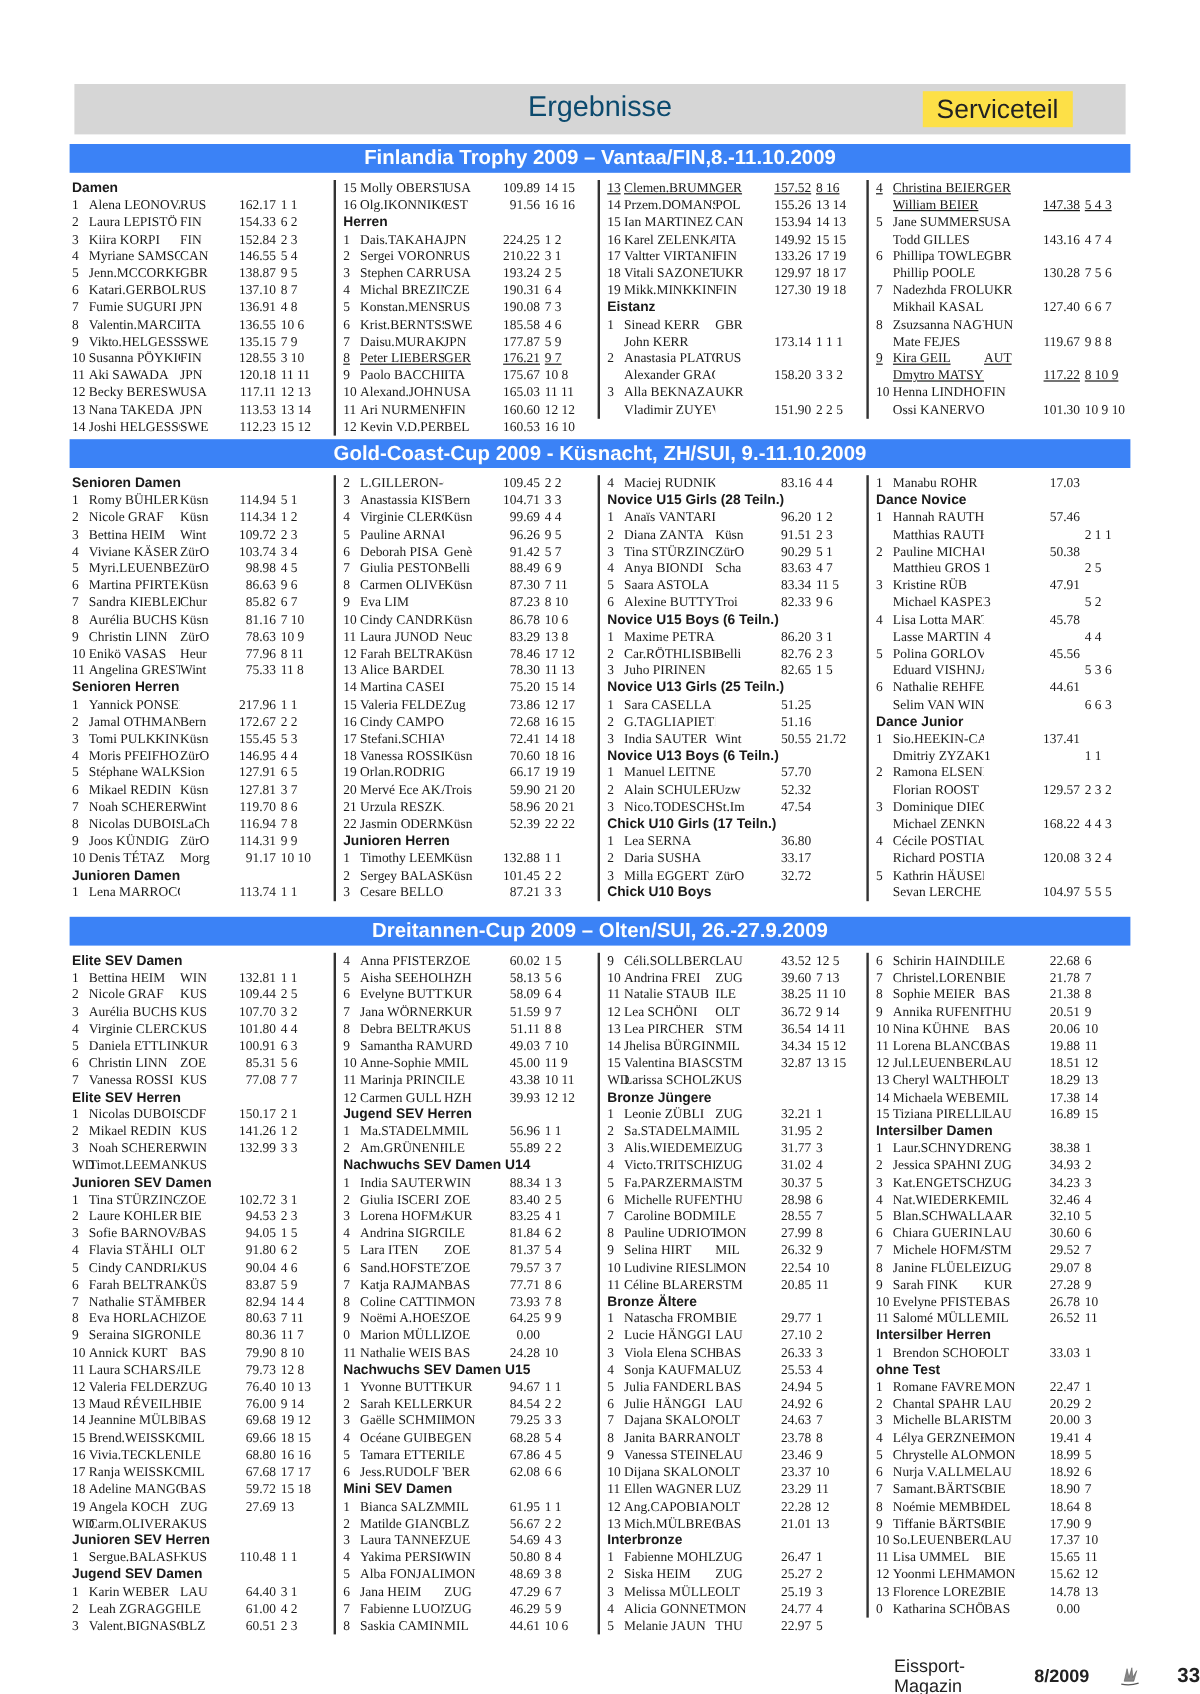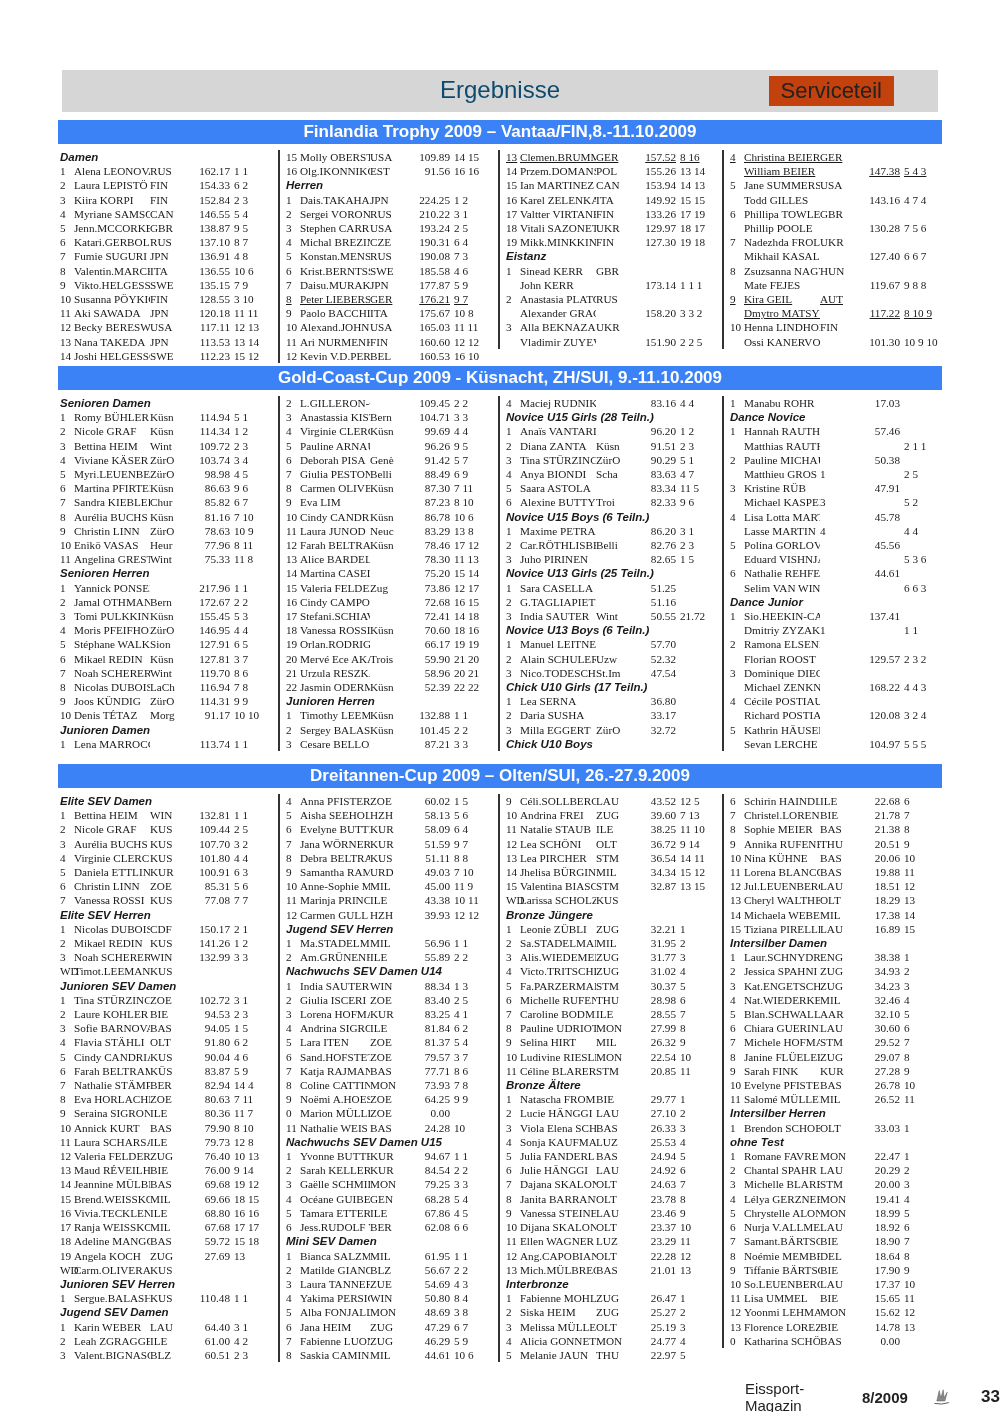--- a/index.html
+++ b/index.html
@@ -1,30 +1,30 @@
 <!DOCTYPE html>
 <html><head>
 <meta charset="utf-8">
 <style>
   html, body { margin: 0; padding: 0; background: #ffffff; }
   body { width: 1000px; height: 1412px; position: relative; overflow: hidden; font-family: "Liberation Serif", serif; color: #1a1a1a; }
   .page-header { position: absolute; left: 62px; top: 70px; width: 876px; height: 42px; background: #d6d6d6; }
   .page-header .title { position: absolute; left: 0; right: 0; top: 6px; text-align: center; font-family: "Liberation Sans", sans-serif; font-size: 24px; color: #0c4a6e; }
-  .page-header .service { position: absolute; right: 44px; top: 6px; background: #c2410c; padding: 2px 12px; font-family: "Liberation Sans", sans-serif; font-size: 22px; color: #222; }
+  .page-header .service { position: absolute; right: 44px; top: 6px; background: #fde047; padding: 2px 12px; font-family: "Liberation Sans", sans-serif; font-size: 22px; color: #222; }
   .banner { position: absolute; left: 58px; width: 884px; height: 24px; background: #3b82f6; color: #fff; text-align: center; font-family: "Liberation Sans", sans-serif; font-weight: bold; font-size: 17px; line-height: 24px; }
   .section { position: absolute; left: 58px; width: 884px; }
   .col { position: absolute; top: 0; font-size: 11.2px; line-height: 14.2px; }
   .col.div { border-left: 2px solid #333; padding-left: 6px; }
   .row { display: flex; white-space: nowrap; }
   .row .n { width: 14px; }
   .row .name { flex: 1; overflow: hidden; }
   .row .club { width: 36px; }
   .row .score { width: 44px; text-align: right; }
   .row .pl { width: 38px; padding-left: 4px; }
-  .cat { font-family: "Liberation Sans", sans-serif; font-weight: bold; font-size: 11.5px; line-height: 14.2px; font-style: italic; }
+  .cat { font-family: "Liberation Sans", sans-serif; font-weight: bold; font-size: 11.5px; line-height: 14.2px; }
   .u { text-decoration: underline; }
   .footer { position: absolute; left: 745px; top: 1380px; font-family: "Liberation Sans", sans-serif; font-size: 15px; color: #222; display: flex; align-items: center; gap: 24px; }
   .footer .issue { font-weight: bold; }
   .footer .page { font-weight: bold; font-size: 17px; margin-left: 6px; }
   .logo { width: 24px; height: 22px; }
 </style>
 </head>
 <body>
 
 <div class="page-header">

